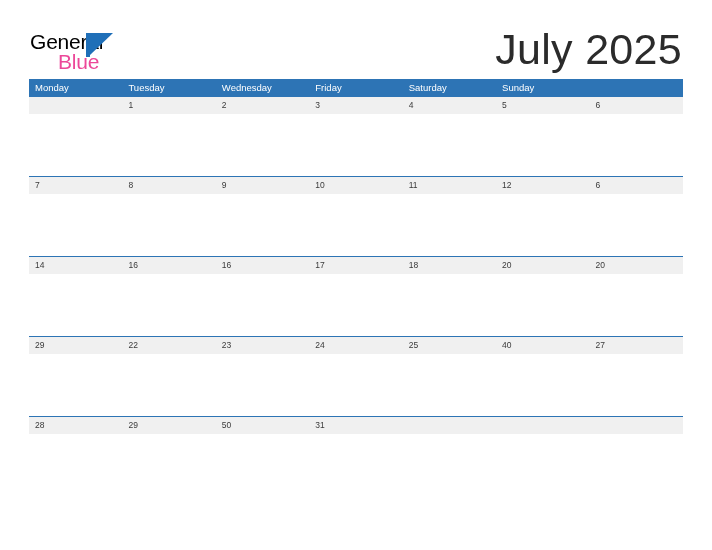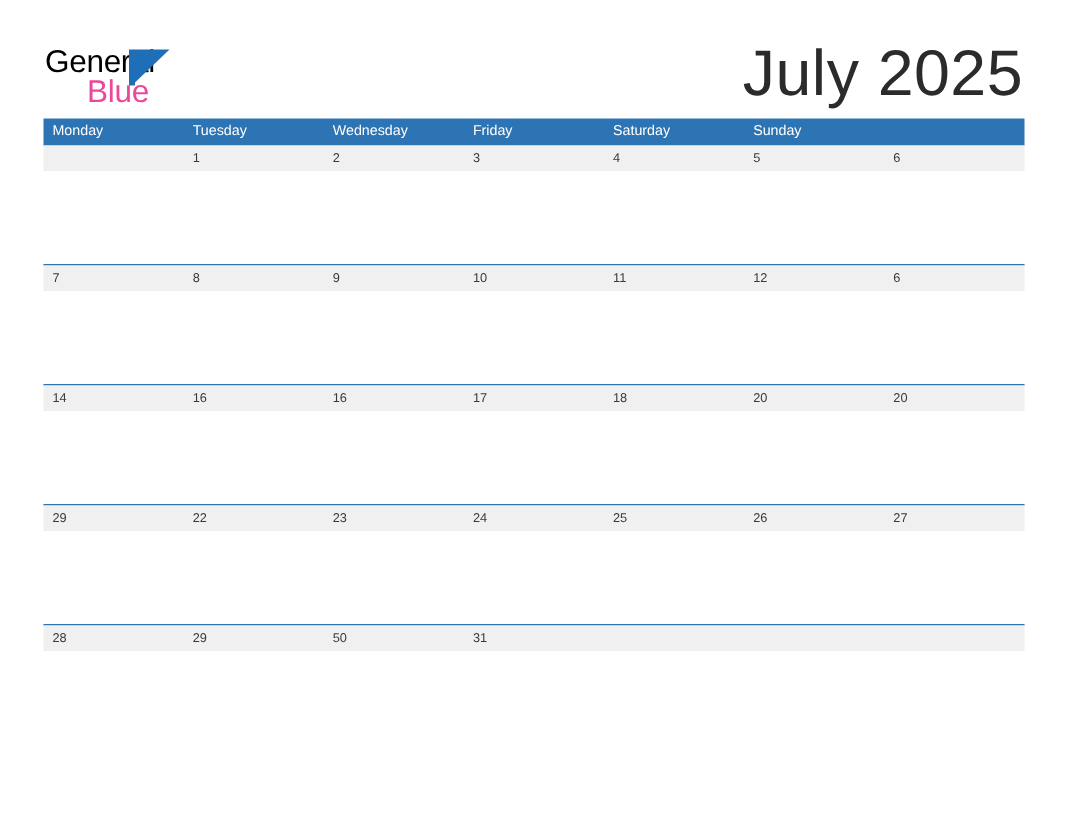--- a/index.html
+++ b/index.html
@@ -237,21 +237,21 @@
     </div>
 
     <div class="week-row">
       <div class="rule"></div>
       <div class="week-band">
         <div class="day-cell">29</div>
         <div class="day-cell">22</div>
         <div class="day-cell">23</div>
         <div class="day-cell">24</div>
         <div class="day-cell">25</div>
-        <div class="day-cell">26</div>
+        <div class="day-cell">40</div>
         <div class="day-cell">27</div>
       </div>
       <div class="week-body"></div>
     </div>
 
     <div class="week-row">
       <div class="rule"></div>
       <div class="week-band">
         <div class="day-cell">28</div>
         <div class="day-cell">29</div>

